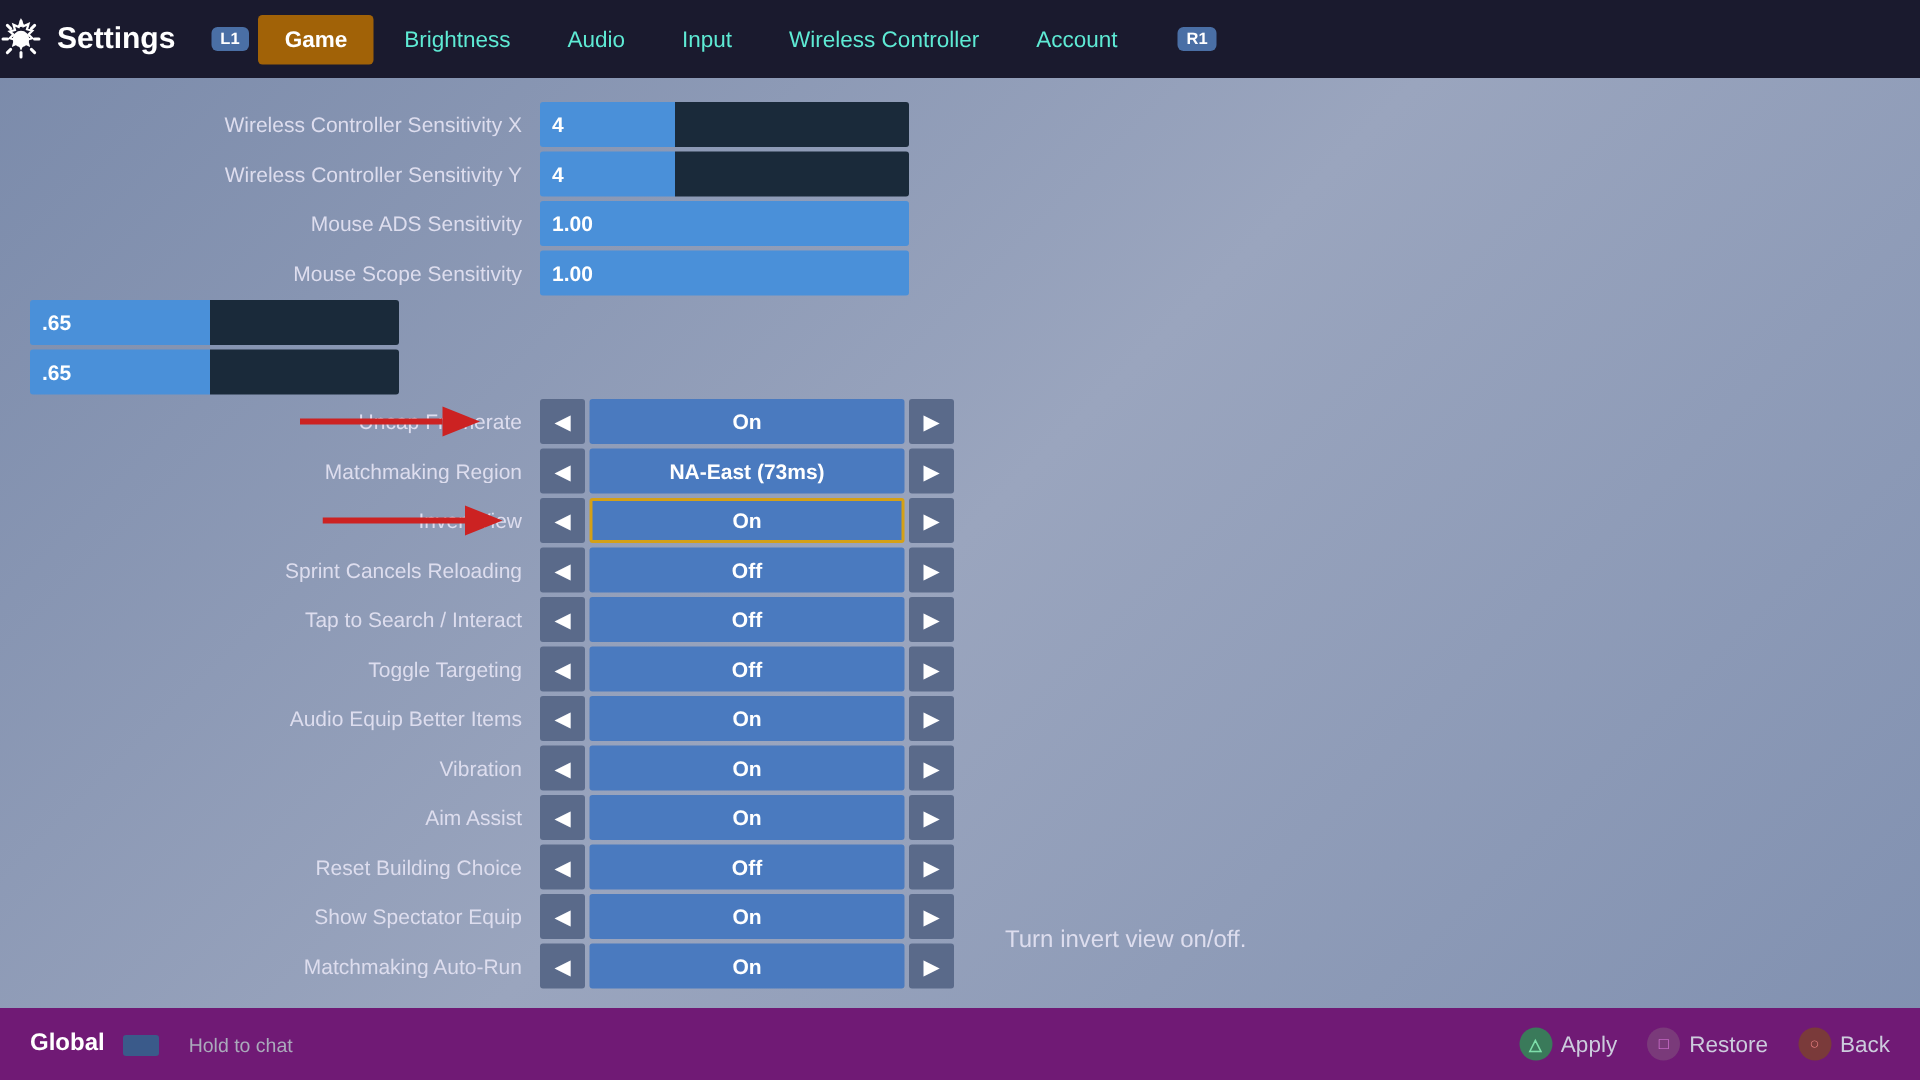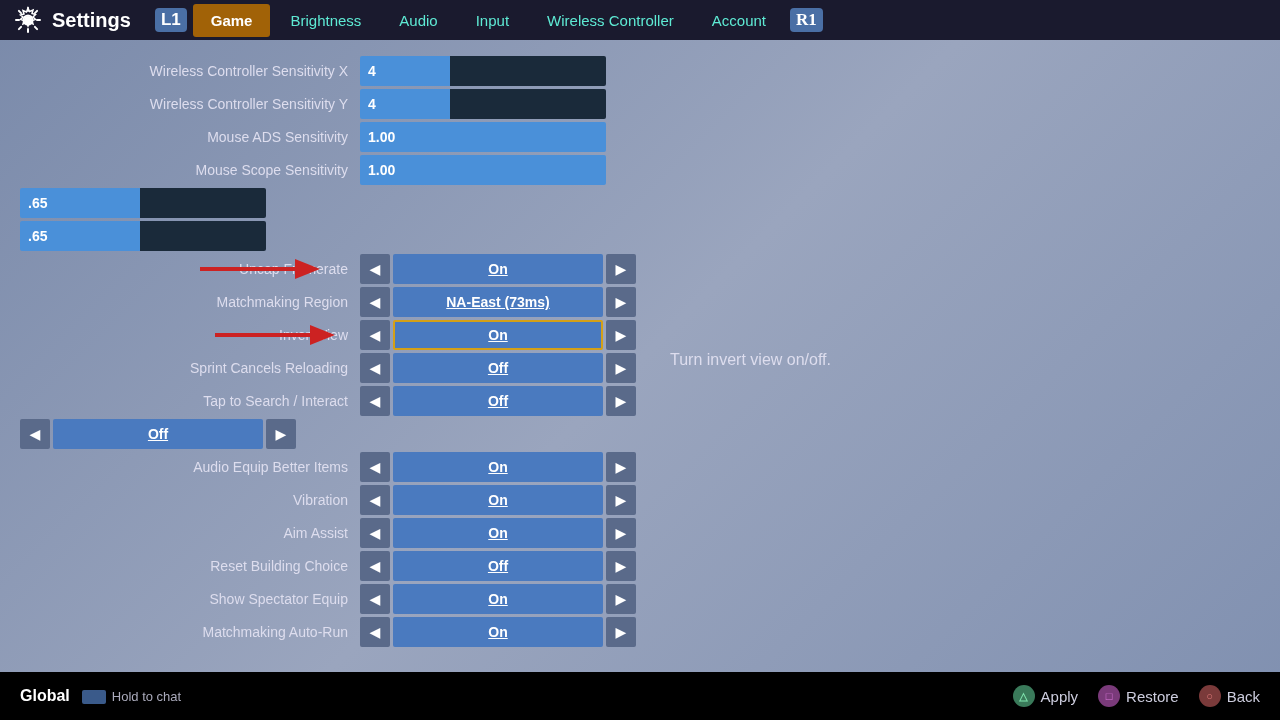--- a/index.html
+++ b/index.html
@@ -20,24 +20,24 @@
       inset: 0;
       background: linear-gradient(135deg, #7a8aaa 0%, #9aa5be 50%, #8090b0 100%);
       z-index: 0;
     }
 
     
     .top-nav {
       position: relative;
       z-index: 10;
       background: #1a1a2e;
-      height: 40px;
-      display: flex;
-      align-items: center;
-      padding: 0 14px;
+      height: 52px;
+      display: flex;
+      align-items: center;
+      padding: 0 0;
     }
 
     .nav-logo {
       display: flex;
       align-items: center;
       gap: 10px;
       margin-right: 24px;
     }
 
     .gear-icon {
@@ -54,21 +54,21 @@
     .nav-tabs {
       display: flex;
       align-items: center;
       gap: 2px;
       flex: 1;
     }
 
     .nav-badge {
       background: #4a6fa5;
       color: white;
-      font-size: 17px;
+      font-size: 11px;
       font-weight: bold;
       padding: 2px 6px;
       border-radius: 4px;
       margin-right: 4px;
       text-align: center;
     }
 
     .nav-tab {
       padding: 8px 18px;
       font-size: 15px;
@@ -137,21 +137,20 @@
       width: 210px;
       height: 30px;
       background: #4a7abf;
       display: flex;
       align-items: center;
       justify-content: center;
       font-size: 14px;
       font-weight: bold;
       color: white;
       border-radius: 2px;
-      text-decoration: underline;
     }
 
     .value-bar.highlighted {
       border: 2px solid #d4a017;
       background: #4a7abf;
     }
 
     
     .slider-control {
       display: flex;
@@ -176,55 +175,55 @@
       height: 30px;
       background: #1a2a3a;
       border-radius: 0 2px 2px 0;
     }
 
     
     .info-panel {
       flex: 1;
       padding: 20px 30px;
       display: flex;
-      align-items: center;
+      align-items: flex-end;
       justify-content: flex-start;
     }
 
     .info-text {
       font-size: 16px;
       color: #dde;
       margin-top: 20px;
     }
 
     
     .bottom-bar {
       position: absolute;
       bottom: 0;
       left: 0;
       right: 0;
       z-index: 10;
       height: 48px;
-      background: #000000;
+      background: #701a75;
       display: flex;
       align-items: center;
       padding: 0 20px;
     }
 
     .global-label {
       font-size: 16px;
       font-weight: bold;
       color: white;
       margin-right: 12px;
     }
 
     .chat-hint {
       display: flex;
       align-items: flex-end;
-      gap: 6px;
+      gap: 20px;
       color: #aab;
       font-size: 13px;
     }
 
     .chat-icon {
       width: 24px;
       height: 14px;
       background: #3a5a8a;
       border-radius: 2px;
       display: inline-block;
@@ -289,21 +288,21 @@
     <span class="nav-title">Settings</span>
   </div>
   <div class="nav-tabs">
     <span class="nav-badge">L1</span>
     <div class="nav-tab" style="background:#a16207;color:white;font-weight:bold;">Game</div>
     <div class="nav-tab">Brightness</div>
     <div class="nav-tab">Audio</div>
     <div class="nav-tab">Input</div>
     <div class="nav-tab">Wireless Controller</div>
     <div class="nav-tab">Account</div>
-    <span class="nav-badge" style="margin-left:4px;font-family:Liberation Serif, serif;">R1</span>
+    <span class="nav-badge" style="margin-left:20px;">R1</span>
   </div>
 </div>
 
 <div class="main-content">
   <div class="settings-list">
 
     <div class="setting-row">
       <div class="setting-label">Wireless Controller Sensitivity X</div>
       <div class="slider-control">
         <div class="slider-filled" style="width:90px;">4</div>
@@ -395,20 +394,21 @@
     <div class="setting-row">
       <div class="setting-label">Tap to Search / Interact</div>
       <div class="setting-control">
         <button class="arrow-btn">◀</button>
         <div class="value-bar">Off</div>
         <button class="arrow-btn">▶</button>
       </div>
     </div>
 
     <div class="setting-row">
+      <div class="setting-label">Toggle Targeting</div>
       <div class="setting-control">
         <button class="arrow-btn">◀</button>
         <div class="value-bar">Off</div>
         <button class="arrow-btn">▶</button>
       </div>
     </div>
 
     <div class="setting-row">
       <div class="setting-label">Audio Equip Better Items</div>
       <div class="setting-control">

